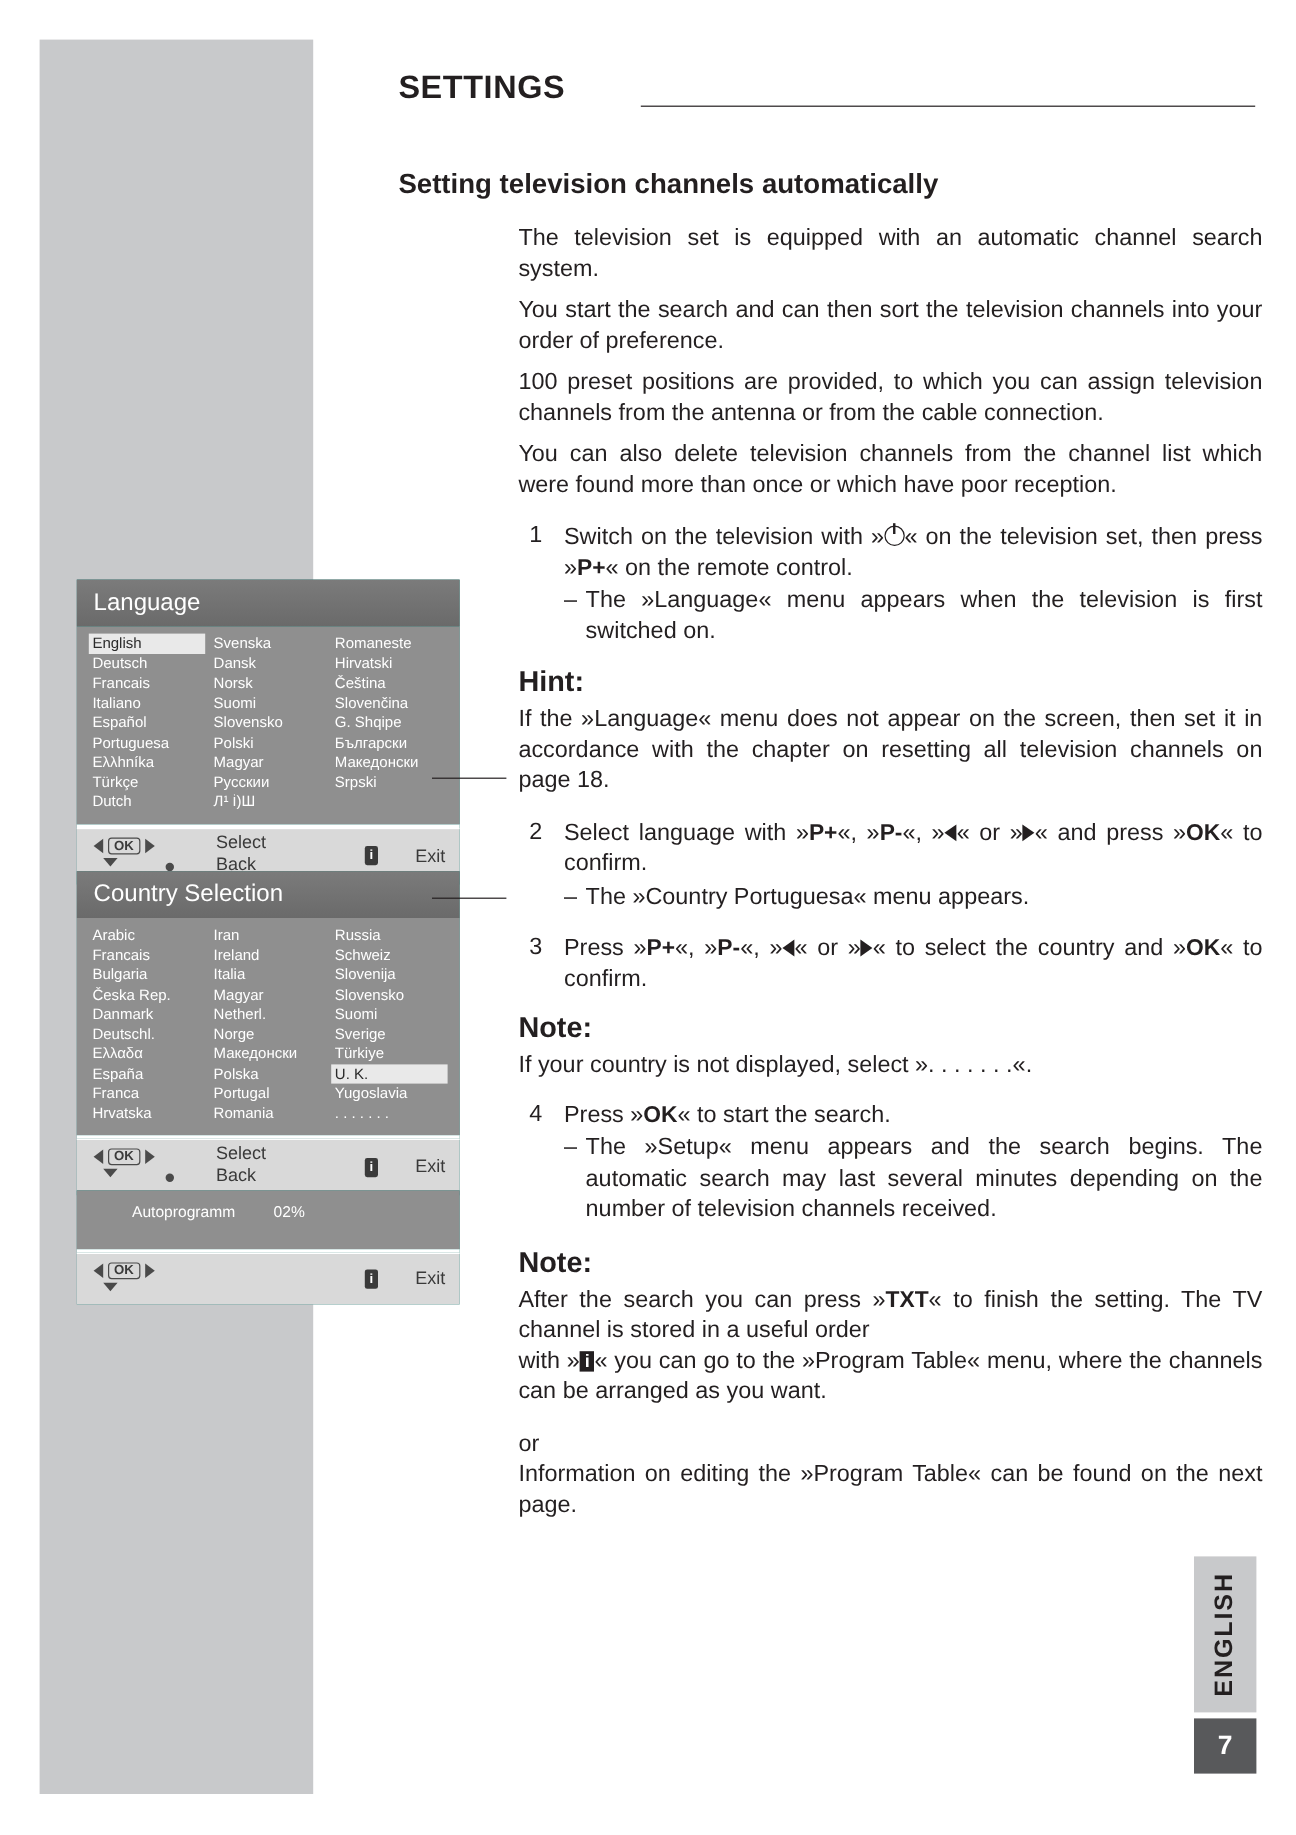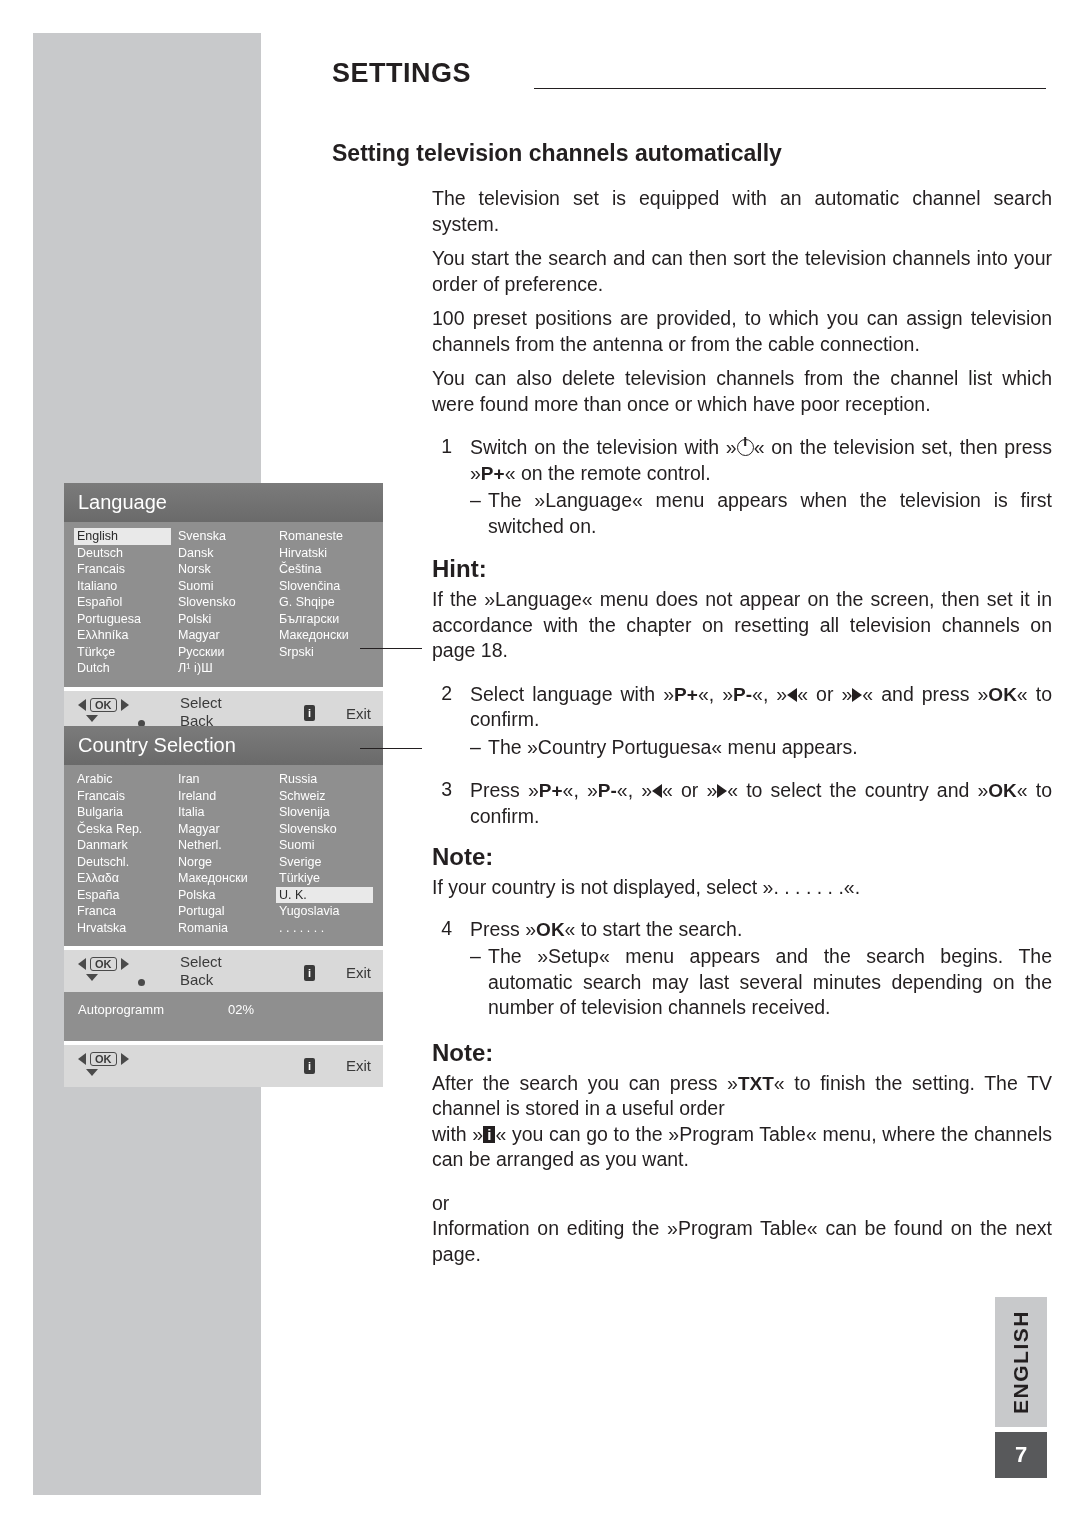--- a/index.html
+++ b/index.html
@@ -252,21 +252,21 @@
     line-height: 14px;
     padding: 1px 4px;
     border-radius: 2px;
   }
   .setup-row {
     display: flex;
     font-size: 13px;
     color: #ffffff;
     padding: 4px 4px 18px 4px;
   }
-  .setup-row .k { width: 150px; }
+  .setup-row .k { width: 150px; text-align: center; }
   
   .connector {
     position: absolute;
     background: #231f20;
     height: 1px;
   }
   
   .eng-tab {
     position: absolute;
     right: 33px;

